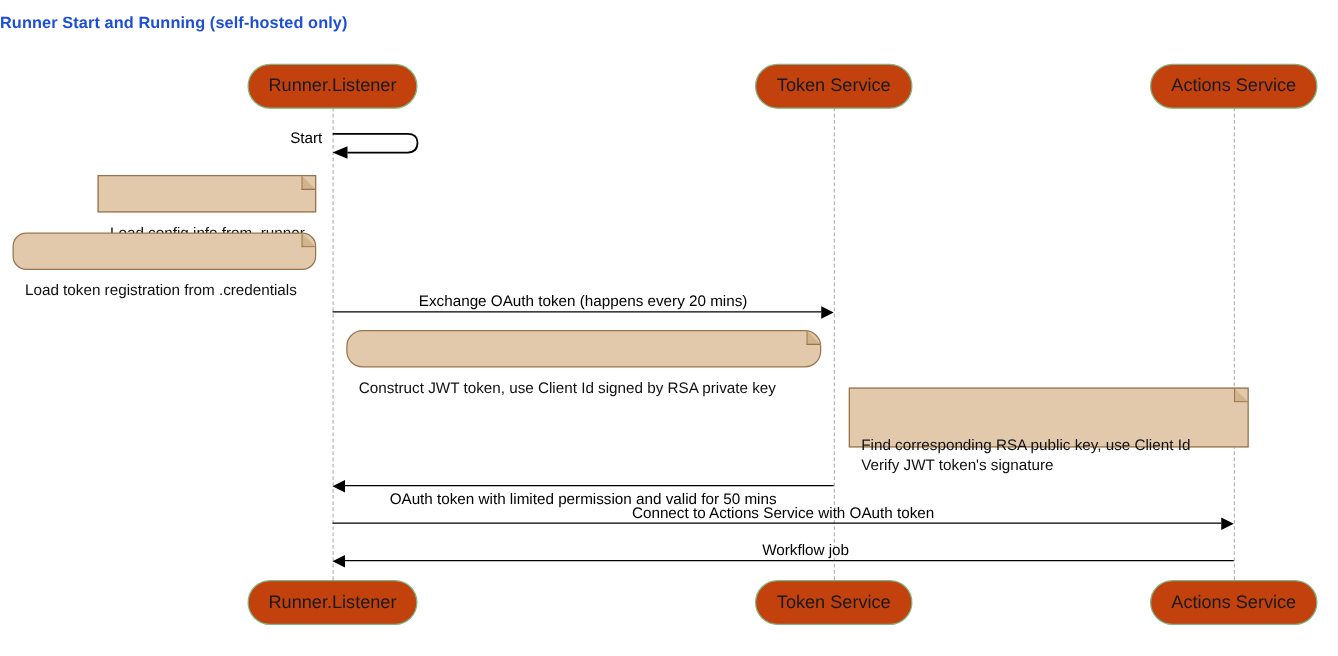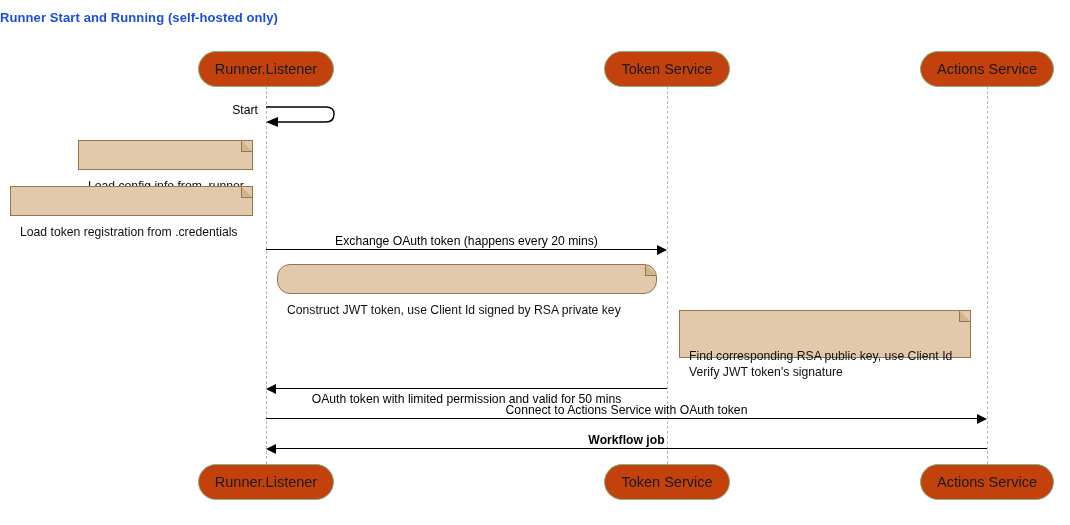--- a/index.html
+++ b/index.html
@@ -130,49 +130,49 @@
       <path d="M 0 2 L 60 2 Q 68 2 68 9 Q 68 17 60 17 L 12 17" fill="none" stroke="#000000" stroke-width="1.4"></path>
       <polygon points="12,12 0,17 12,22" fill="#000000"></polygon>
     </svg>
   </div>
 
   <div class="note" style="left:78px; top:140px; width:175px; height:30px;">
     <span class="fold"></span>
     <span>Load config info from .runner</span>
   </div>
 
-  <div class="note" style="left:10px; top:186px; width:243px; height:30px;">
+  <div class="note" style="left:10px; top:186px; width:243px; height:30px;border-radius:11px;">
     <span class="fold"></span>
     <span>Load token registration from .credentials</span>
   </div>
 
   <div class="msg-label" style="left:266px; top:234px; width:401px;">Exchange OAuth token (happens every 20 mins)</div>
   <div class="msg-line" style="left:266px; top:249px; width:391px;"></div>
   <div class="arrowhead right" style="left:657px; top:245px;"></div>
 
   <div class="note" style="left:277px; top:264px; width:380px; height:30px;border-radius:13px;">
     <span class="fold"></span>
     <span>Construct JWT token, use Client Id signed by RSA private key</span>
   </div>
 
-  <div class="note" style="left:679px; top:310px; width:292px; height:48px;">
+  <div class="note" style="left:679px; top:310px; width:320px; height:48px;">
     <span class="fold"></span>
     <span>Find corresponding RSA public key, use Client Id
 Verify JWT token's signature</span>
   </div>
 
   <div class="msg-label" style="left:266px; top:392px; width:401px;">OAuth token with limited permission and valid for 50 mins</div>
   <div class="msg-line" style="left:276px; top:388px; width:391px;"></div>
   <div class="arrowhead left" style="left:266px; top:384px;"></div>
 
   <div class="msg-label" style="left:266px; top:403px; width:721px;">Connect to Actions Service with OAuth token</div>
   <div class="msg-line" style="left:266px; top:418px; width:711px;"></div>
   <div class="arrowhead right" style="left:977px; top:414px;"></div>
 
-  <div class="msg-label" style="left:266px; top:433px; width:721px;font-weight:bold;">Workflow job</div>
+  <div class="msg-label" style="left:284px; top:433px; width:721px;">Workflow job</div>
   <div class="msg-line" style="left:276px; top:448px; width:711px;"></div>
   <div class="arrowhead left" style="left:266px; top:444px;"></div>
 
   <div class="participant" style="left:198px; top:464px; width:136px;">
     <span>Runner.Listener</span>
   </div>
   <div class="participant" style="left:604px; top:464px; width:126px;">
     <span>Token Service</span>
   </div>
   <div class="participant" style="left:920px; top:464px; width:134px;">

